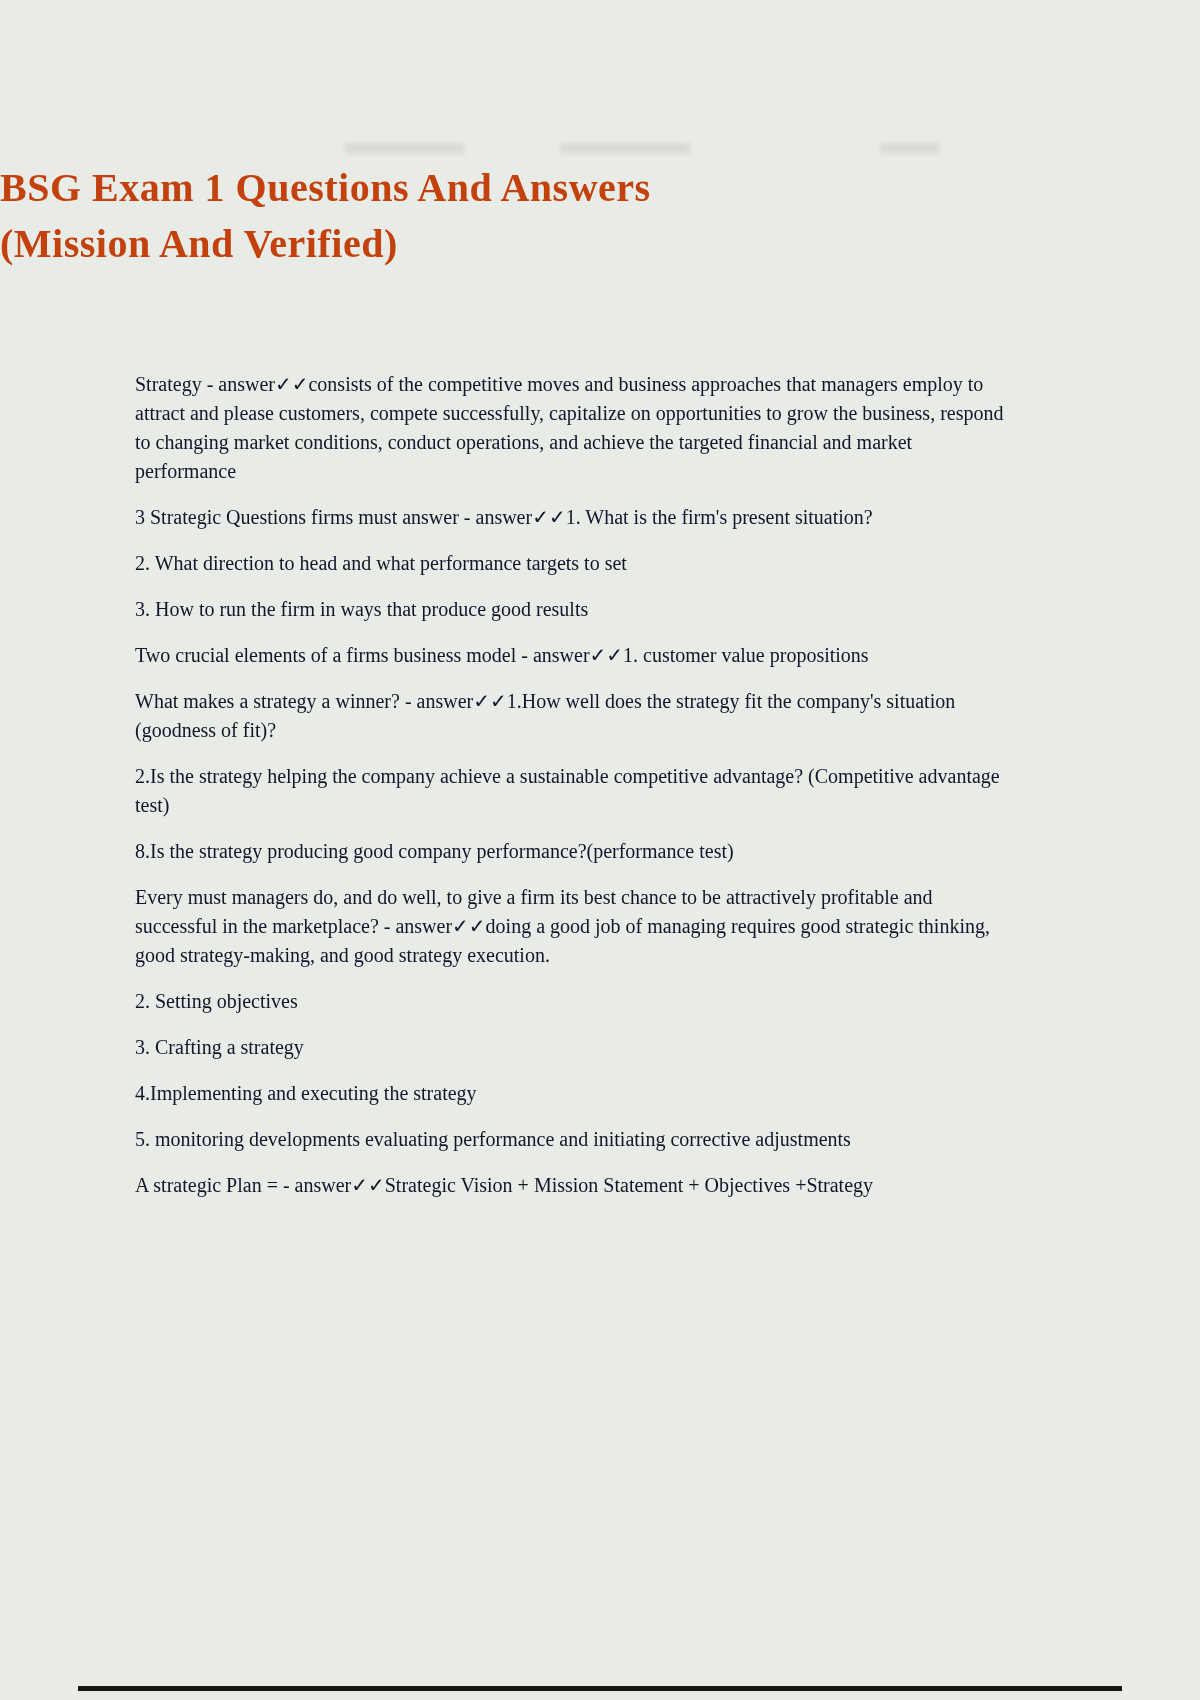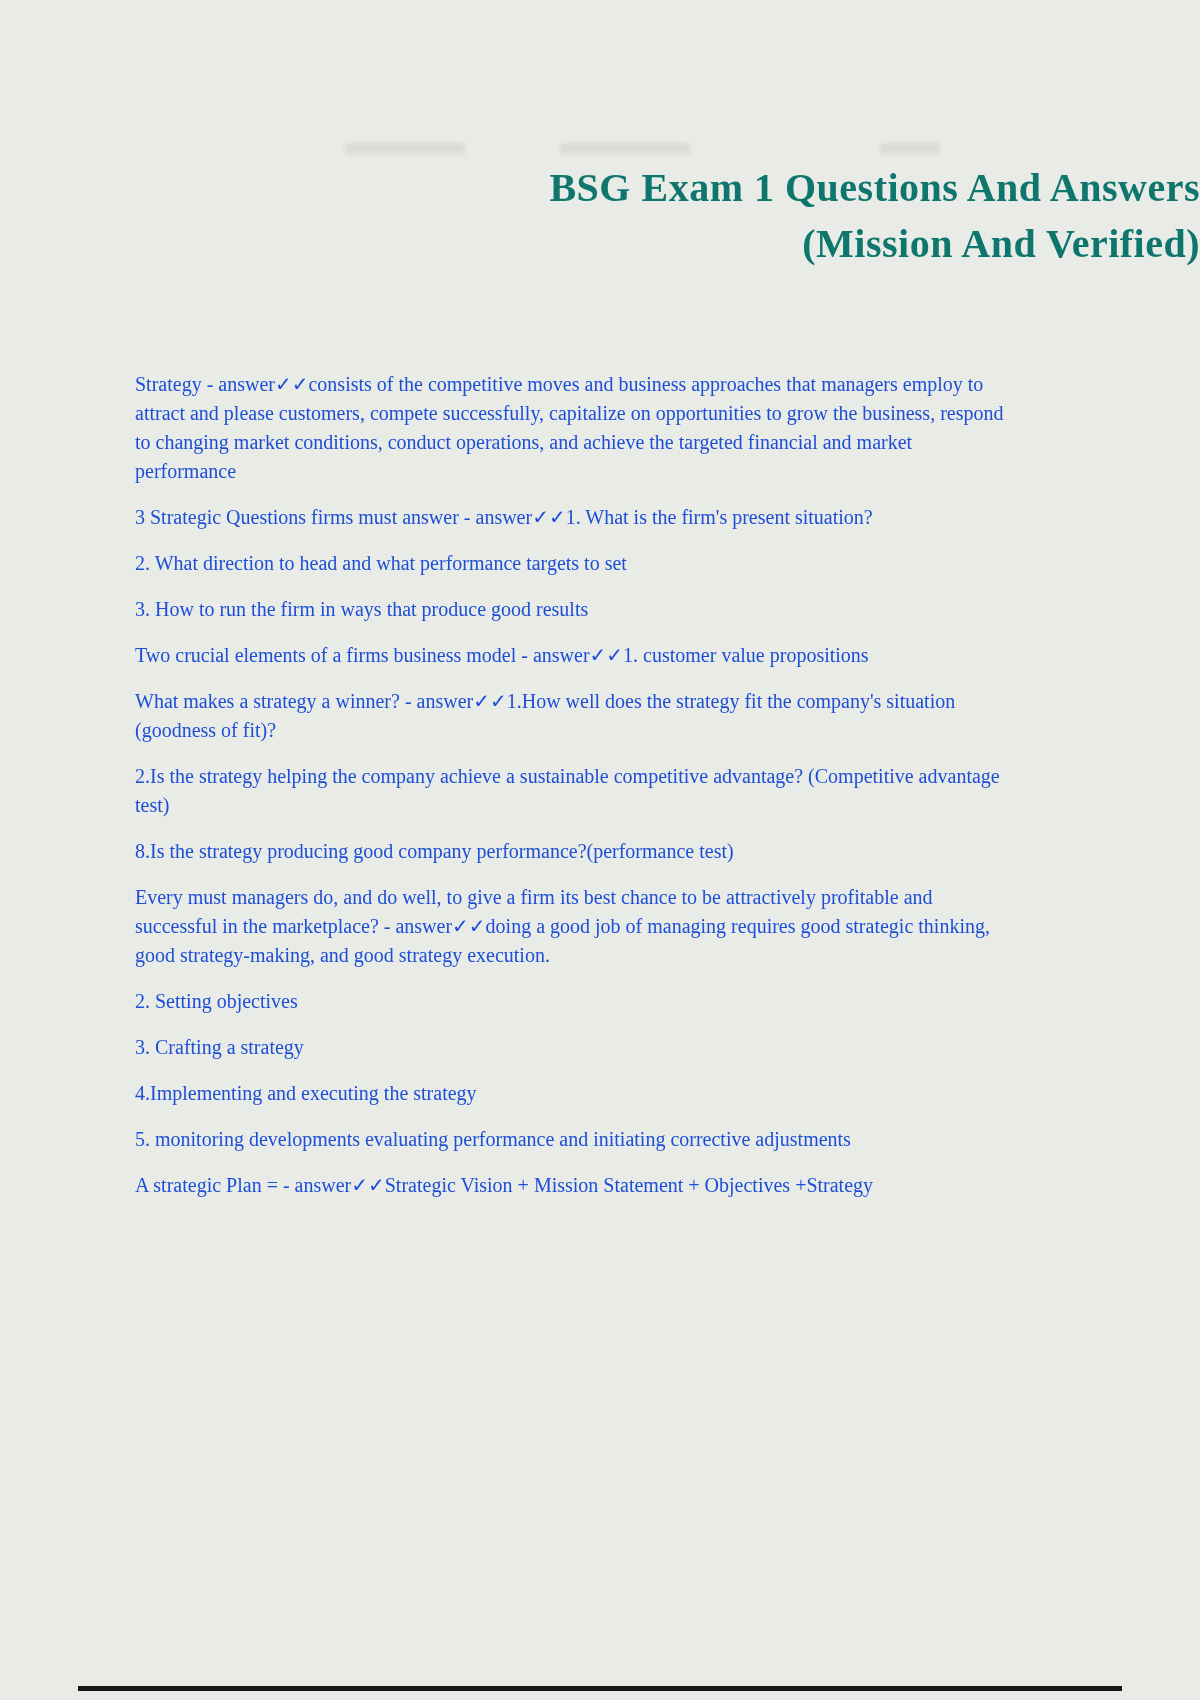--- a/index.html
+++ b/index.html
@@ -24,35 +24,35 @@
     background: rgba(125, 125, 125, 0.14);
     filter: blur(2px);
     border-radius: 2px;
   }
   .smudge-1 { top: 143px; left: 345px; width: 120px; }
   .smudge-2 { top: 143px; left: 560px; width: 130px; }
   .smudge-3 { top: 143px; left: 880px; width: 60px; }
   .doc-title {
     margin: 0;
     padding-top: 160px;
-    text-align: right;
+    text-align: left;
     font-size: 40px;
     line-height: 56px;
     font-weight: 700;
-    color: #0f766e;
+    color: #c2410c;
     letter-spacing: 0.5px;
   }
   .doc-body {
     box-sizing: border-box;
     margin-top: 98px;
     margin-left: 135px;
     width: 872px;
     font-size: 20px;
     line-height: 29px;
-    color: #1d4ed8;
+    color: #0f172a;
   }
   .doc-body p {
     margin: 0 0 17px 0;
   }
   .bottom-bar {
     position: absolute;
     left: 78px;
     right: 78px;
     bottom: 9px;
     height: 5px;

